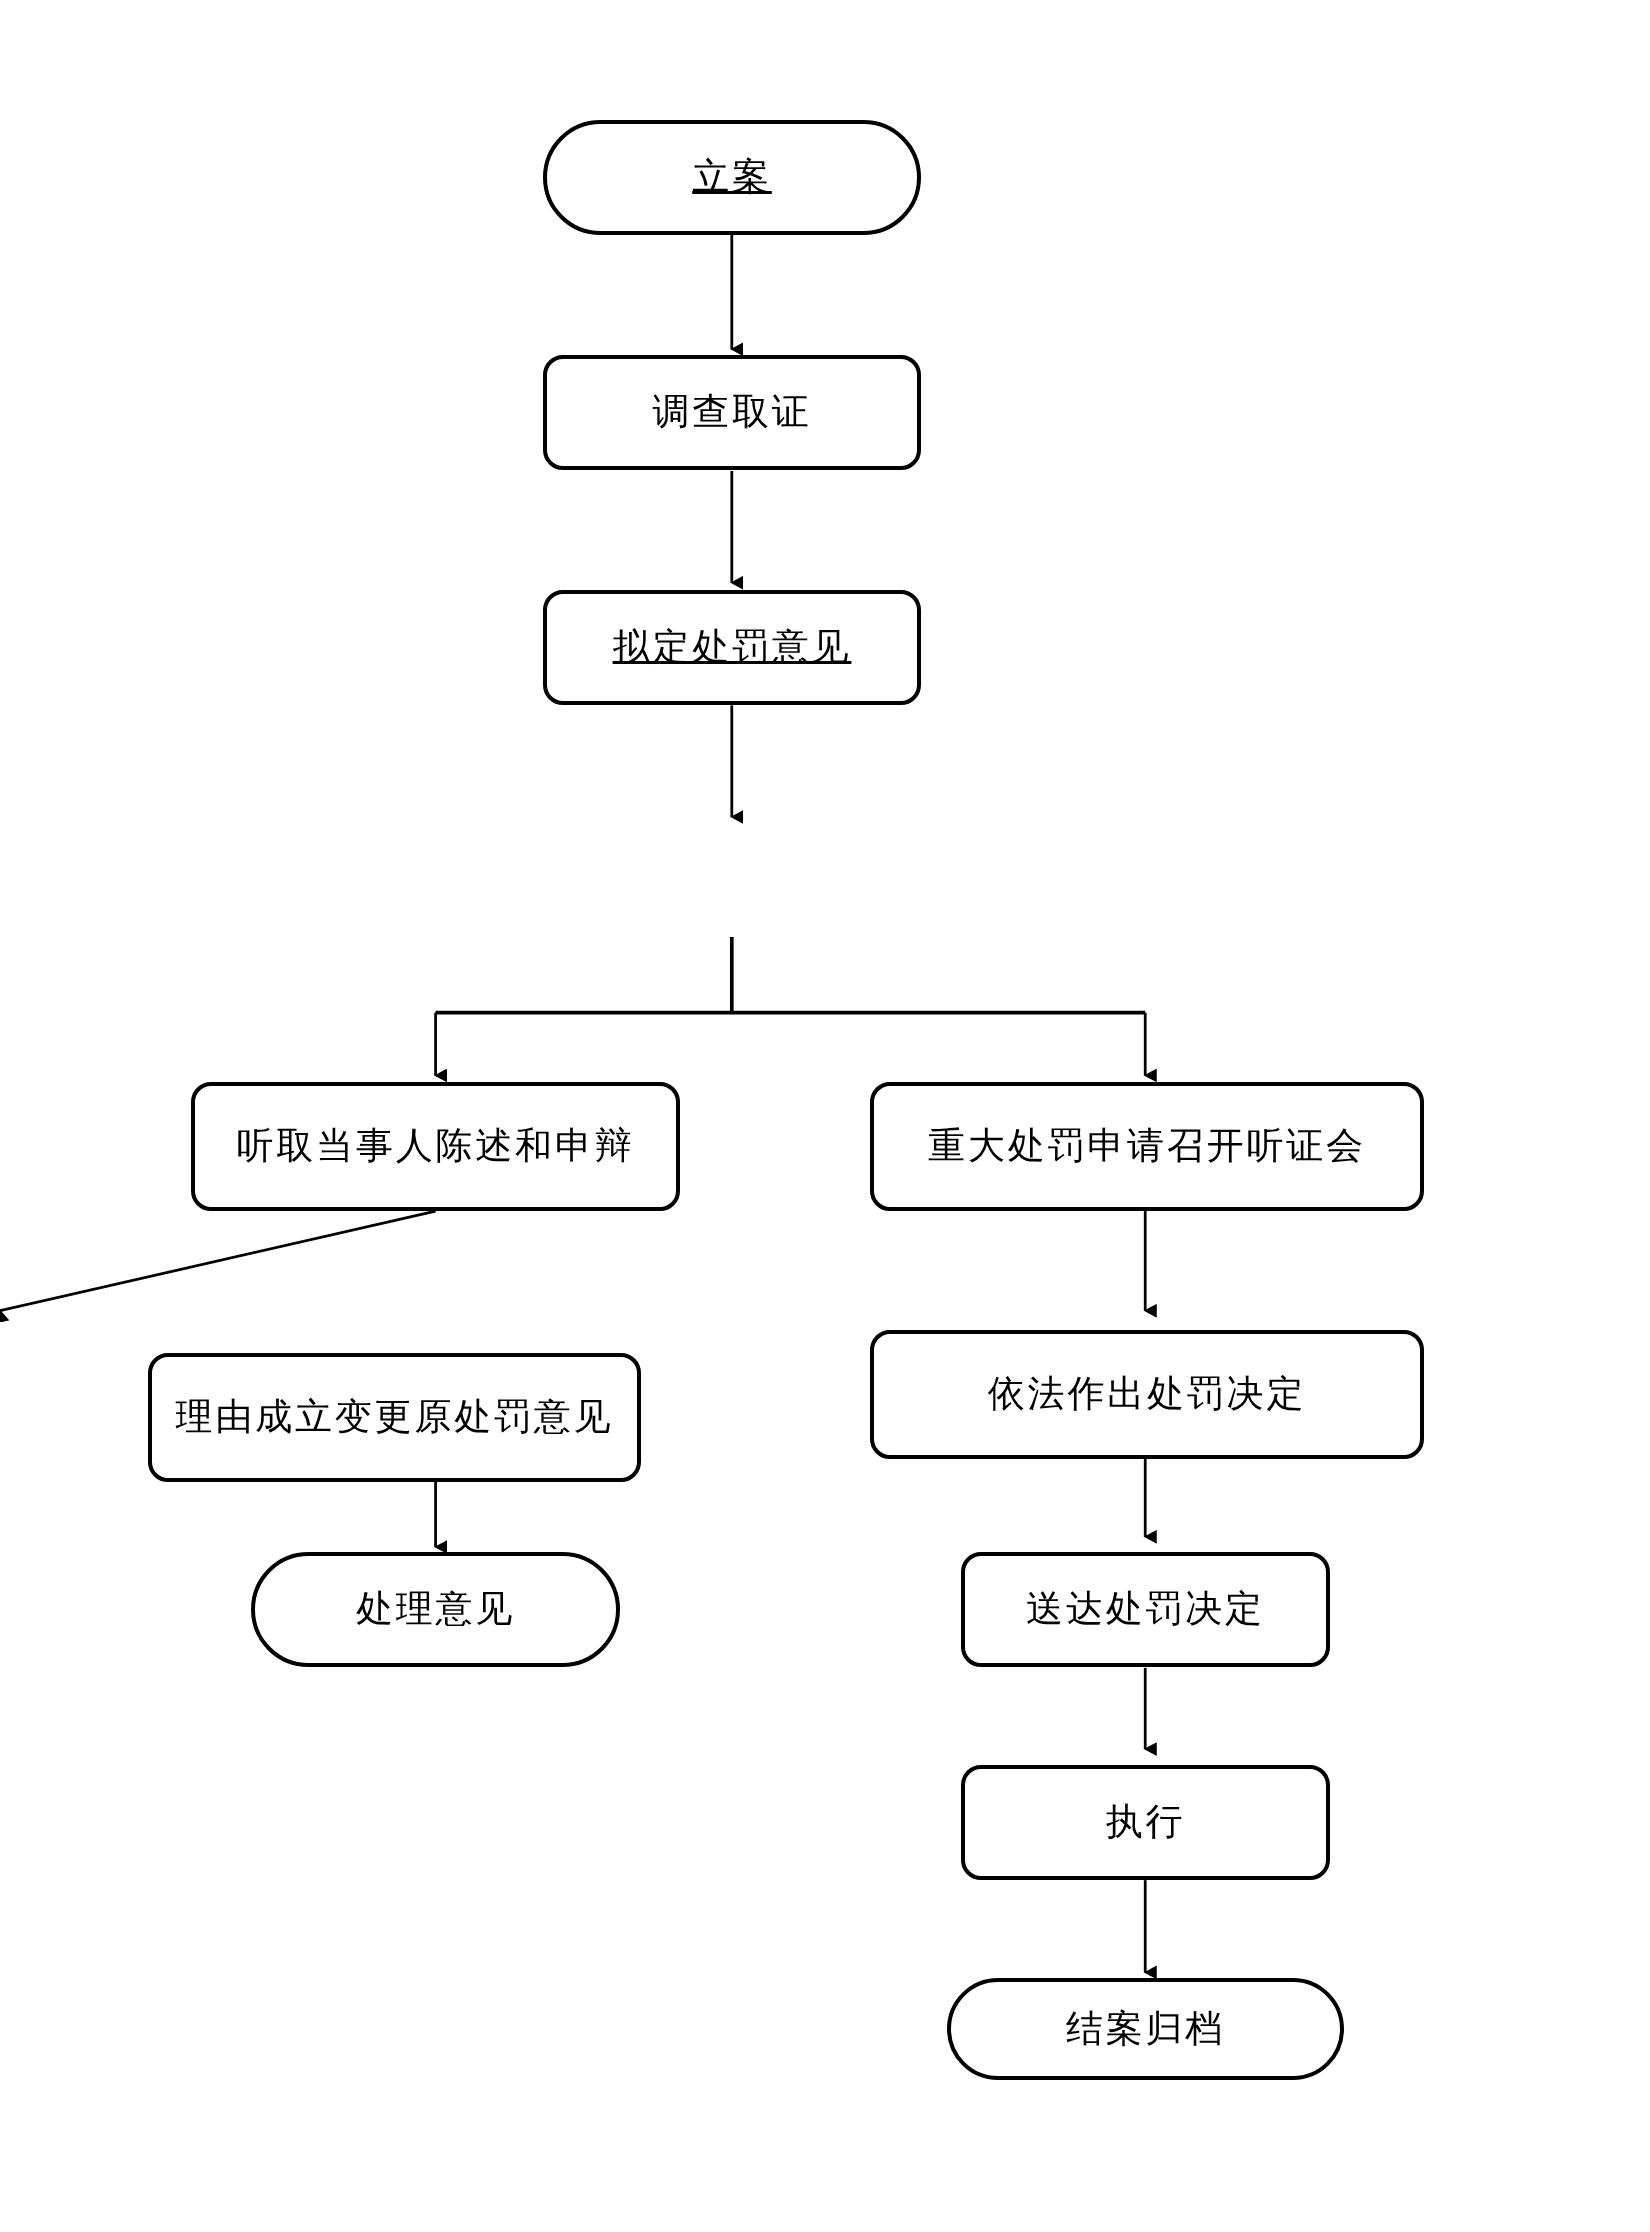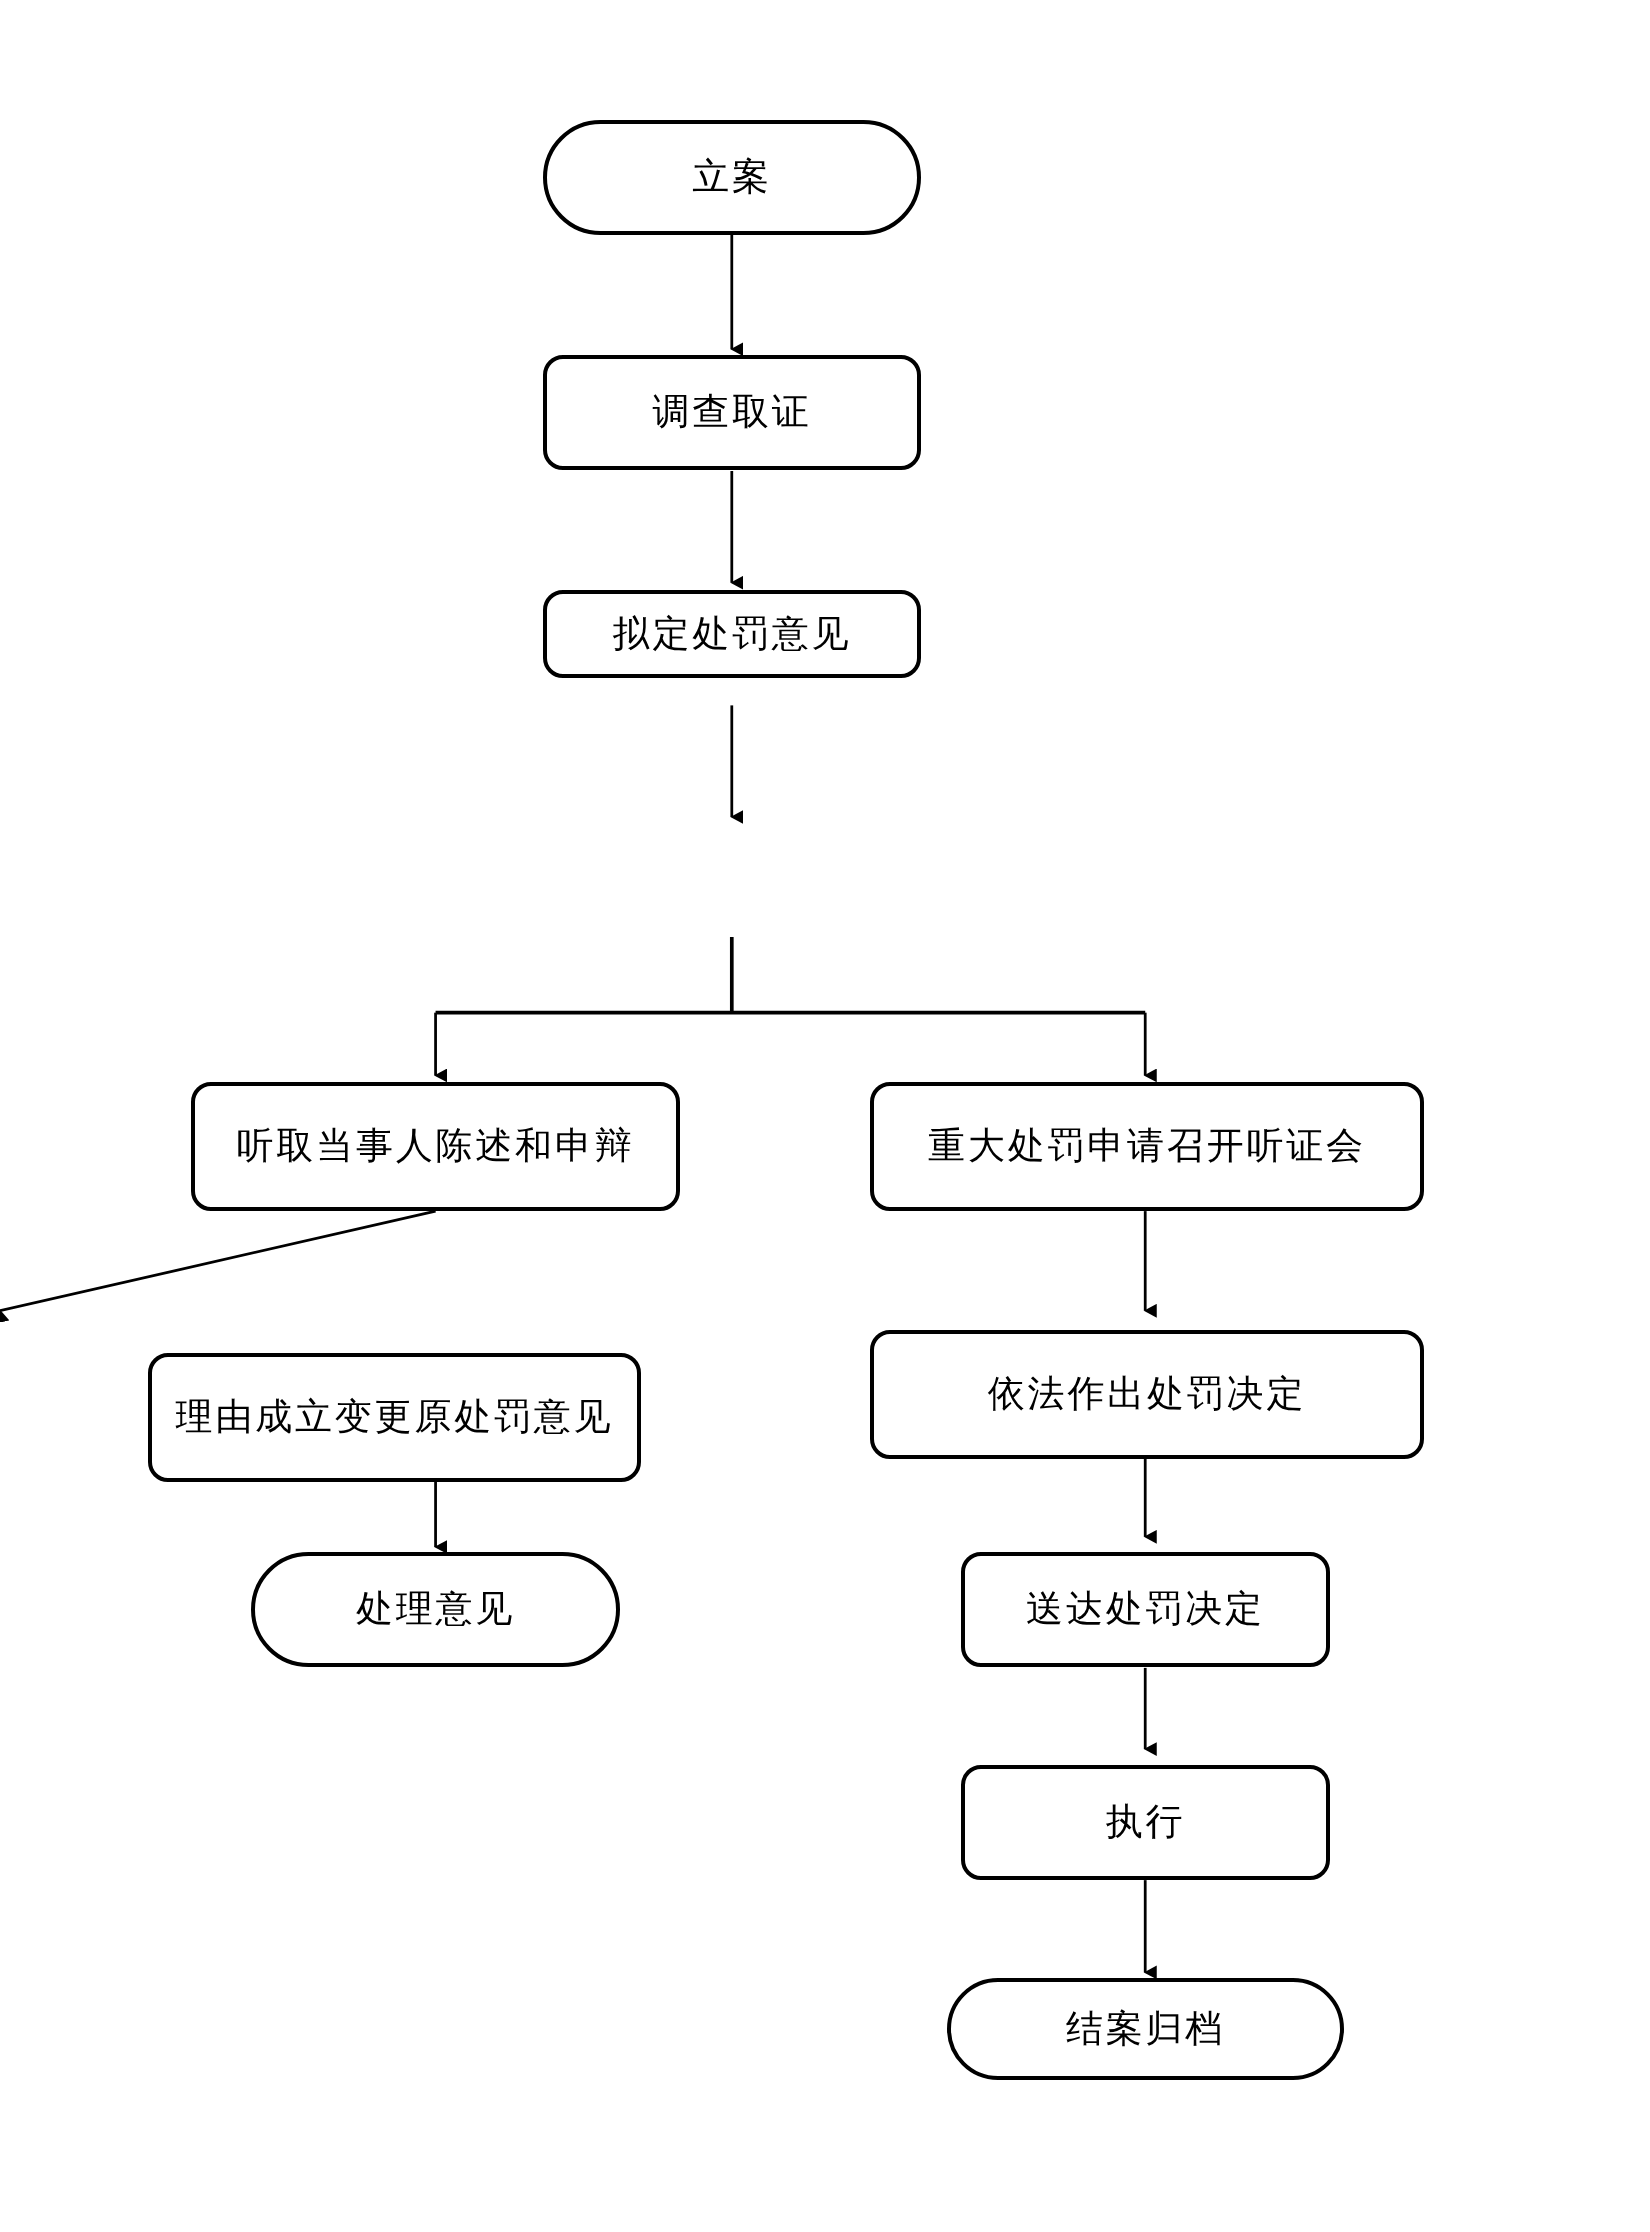--- a/index.html
+++ b/index.html
@@ -82,29 +82,29 @@
 
     <line x1="1241" y1="1312" x2="1241" y2="1420" stroke="#000000" stroke-width="3" marker-end="url(#arrowhead)"></line>
 
     <line x1="1241" y1="1567" x2="1241" y2="1665" stroke="#000000" stroke-width="3" marker-end="url(#arrowhead)"></line>
 
     <line x1="1241" y1="1807" x2="1241" y2="1895" stroke="#000000" stroke-width="3" marker-end="url(#arrowhead)"></line>
 
     <line x1="1241" y1="2037" x2="1241" y2="2137" stroke="#000000" stroke-width="3" marker-end="url(#arrowhead)"></line>
   </svg>
 
-  <div class="node terminator" style="left:543px; top:120px; width:378px; height:115px;">
+  <div class="node terminator" style="left:543px; top:120px; width:378px; height:115px;text-decoration:underline;">
     <span class="node-label">立案</span>
   </div>
 
   <div class="node process" style="left:543px; top:355px; width:378px; height:115px;">
     <span class="node-label">调查取证</span>
   </div>
 
-  <div class="node process" style="left:543px; top:590px; width:378px; height:88px;">
+  <div class="node process" style="left:543px; top:590px; width:378px; height:115px;text-decoration:underline;">
     <span class="node-label">拟定处罚意见</span>
   </div>
 
 
   <div class="node process" style="left:191px; top:1082px; width:489px; height:129px;">
     <span class="node-label">听取当事人陈述和申辩</span>
   </div>
 
   <div class="node process" style="left:870px; top:1082px; width:554px; height:129px;">
     <span class="node-label">重大处罚申请召开听证会</span>

